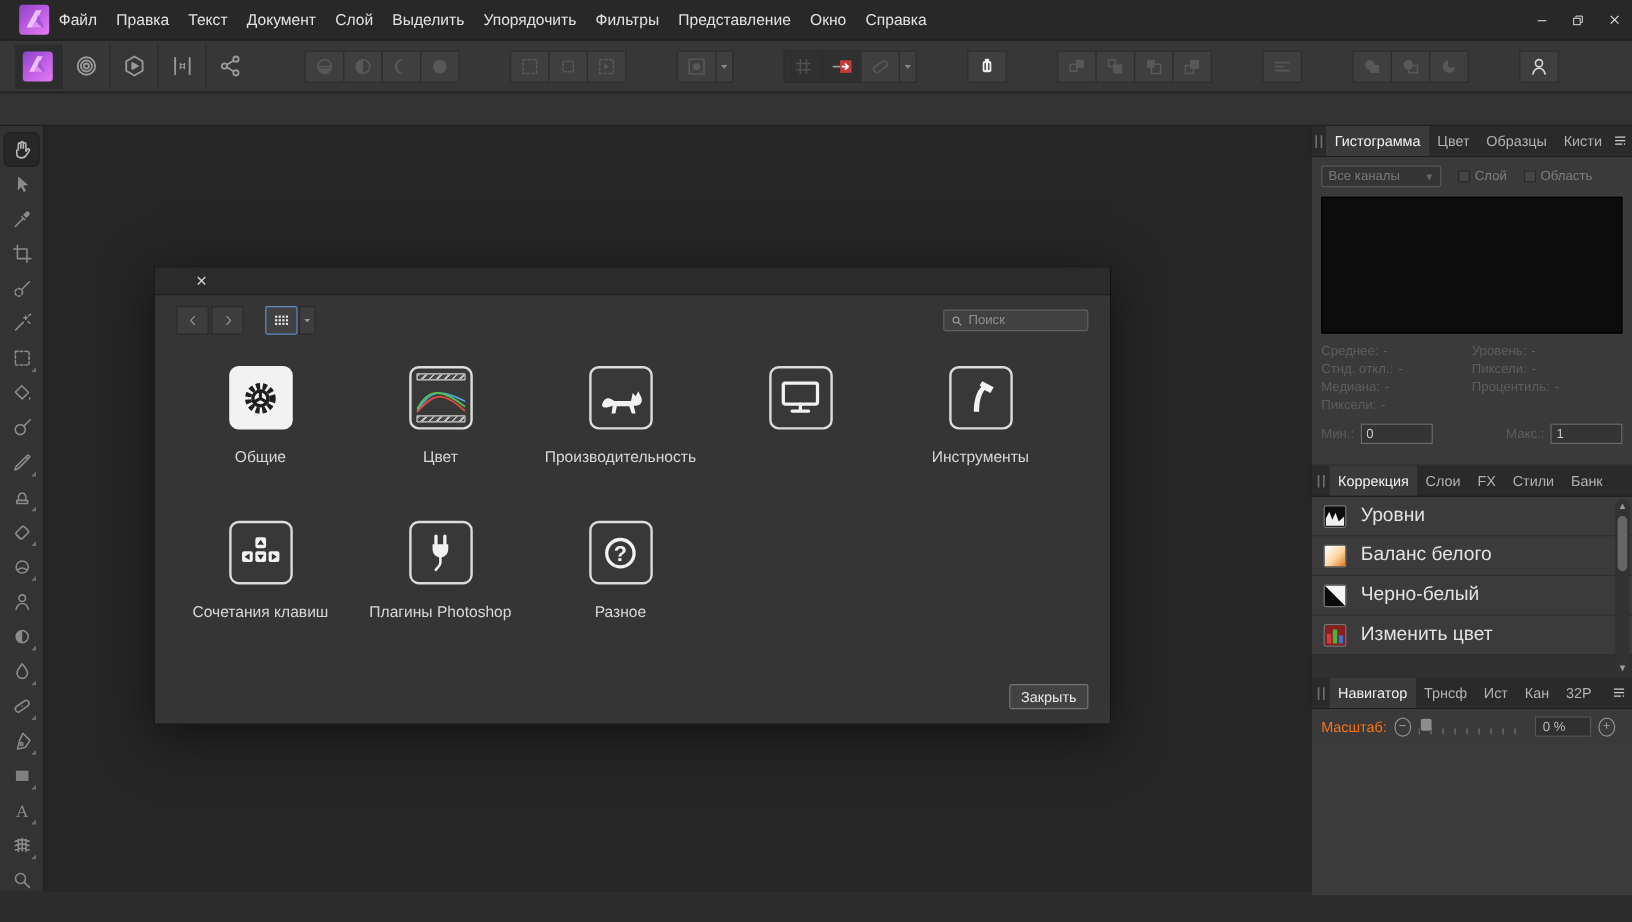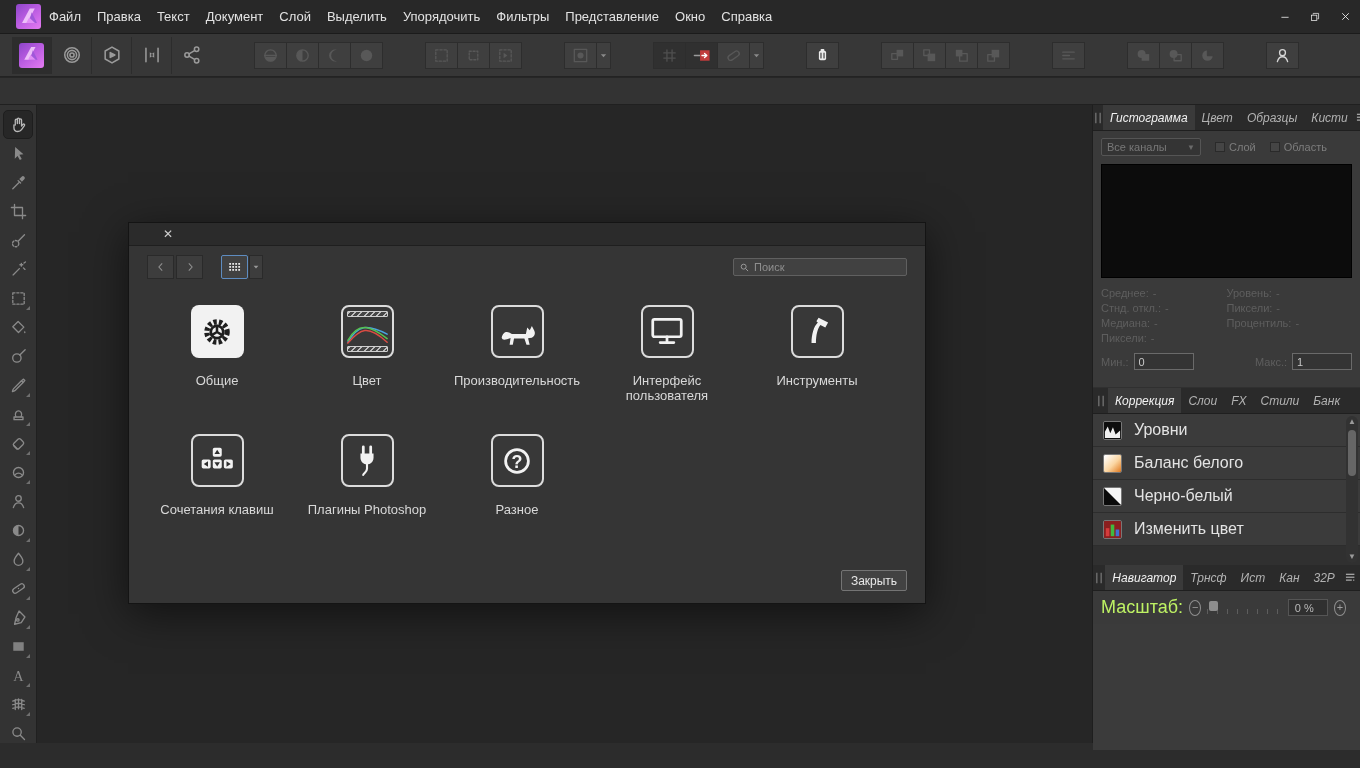--- a/index.html
+++ b/index.html
@@ -58,21 +58,21 @@
          border-left:4px solid transparent; border-bottom:4px solid #6f6f6f; }
 
   
   #rightcol { position:absolute; left:1092px; top:105px; width:268px; height:638px;
               background:#303030; border-left:1px solid #1e1e1e; }
   .panel { overflow:hidden; }
   .tabbar { height:26px; background:#2a2a2a; border-bottom:1px solid #1f1f1f;
             display:flex; align-items:stretch; }
   .grip { width:15px; display:flex; align-items:center; justify-content:center; color:#6e6e6e; }
   .grip svg { width:10px; height:14px; }
-  .ptab { font-size:12px; color:#b2b2b2; padding:0 7px; display:flex; align-items:center; cursor:default;font-style:italic; }
+  .ptab { font-size:12px; color:#b2b2b2; padding:0 7px; display:flex; align-items:center; cursor:default; }
   .ptab.active { background:#3a3a3a; color:#f2f2f2; }
   .tab-menu { margin-left:auto; width:22px; display:flex; align-items:center; justify-content:center; color:#cfcfcf; }
   .tab-menu svg { width:13px; height:13px; }
   .pbody { background:#3a3a3a; }
 
   
   #hist-controls { display:flex; align-items:center; padding:7px 8px 4px 8px; }
   #channel-select { width:100px; height:18px; background:#343434; border:1px solid #555;
                     border-radius:2px; display:flex; align-items:center; font-size:11px; color:#787878;
                     padding:0 5px; }
@@ -100,21 +100,21 @@
   .adj-label { font-size:16px; color:#e3e3e3; }
   #adj-scroll { position:absolute; right:2px; top:2px; width:12px; height:147px;
                 background:#323232; border-radius:6px; display:flex; flex-direction:column;
                 align-items:center; padding:2px 0; }
   #adj-scroll .arrow { color:#9a9a9a; font-size:8px; line-height:8px; }
   #adj-thumb { width:8px; height:46px; background:#666; border-radius:4px; margin-top:4px; }
   #adj-scroll .spacer { flex:1; }
 
   
   #nav-zoomrow { display:flex; align-items:center; padding:6px 8px; background:#3a3a3a; }
-  #zoom-label { font-size:18px; color:#bef264;text-align:center; }
+  #zoom-label { font-size:12px; color:#f97316;text-align:center; }
   .round-btn { width:16px; height:16px; border-radius:50%; border:1.5px solid #8f8f8f;
                color:#9f9f9f; font-size:11px; line-height:13px; text-align:center; margin:0 6px; }
   #zoom-slider { width:100px; height:14px; position:relative; }
   #zoom-ticks { position:absolute; left:0; right:0; top:8px; height:5px;
                 background:repeating-linear-gradient(to right,#5d5d5d 0 1px,transparent 1px 10px); }
   #zoom-handle { position:absolute; left:2px; top:0; width:9px; height:10px;
                  background:#8d8d8d; border-radius:2px; }
   #zoom-value { width:52px; height:17px; background:#303030; border:1px solid #555;
                 font-size:11px; color:#b9b9b9; display:flex; align-items:center;
                 padding-left:6px; margin-left:8px; }
@@ -130,21 +130,21 @@
   #dlg-close { width:26px; text-align:center; color:#cfcfcf; font-size:12px; cursor:default; }
   #dlg-nav { display:flex; align-items:center; padding:9px 18px 0 18px; }
   .nav-btn { width:27px; height:24px; background:#3d3d3d; border:1px solid #2a2a2a;
              display:flex; align-items:center; justify-content:center; color:#8f8f8f; }
   .nav-btn svg { width:12px; height:12px; }
   #grid-view-btn { margin-left:18px; width:27px; height:24px; background:#414141;
                    border:1px solid #5e8cc0; border-radius:2px;
                    display:flex; align-items:center; justify-content:center; }
   #grid-view-caret { width:14px; height:24px; background:#3d3d3d; border:1px solid #2a2a2a;
                      margin-left:1px; display:flex; align-items:center; justify-content:center; color:#999; }
-  #dlg-search { margin-left:auto; width:174px; height:18px; background:#414141;
+  #dlg-search { margin-left:auto; width:121px; height:18px; background:#414141;
                 border:1px solid #606060; border-radius:2px; display:flex; align-items:center;
                 padding:0 5px; gap:4px; }
   #dlg-search svg { width:11px; height:11px; color:#9a9a9a; flex:0 0 auto; }
   #dlg-search input { flex:1; min-width:0; background:transparent; border:none; outline:none;
                       font-size:11px; color:#cfcfcf; font-family:"Liberation Sans",sans-serif; }
   #dlg-search input::placeholder { color:#8f8f8f; }
   #dlg-grid { margin:26px 0 0 13px; display:grid; grid-template-columns:repeat(5,150px);
               grid-auto-rows:129px; }
   .sec { display:flex; flex-direction:column; align-items:center; cursor:default; }
   .tile { width:53px; height:53px; border-radius:8px; display:flex; align-items:center;
@@ -766,21 +766,20 @@
         </div>
         <div class="sec-label">Производительность</div>
       </div>
       <div class="sec">
         <div class="tile outline">
           <svg viewBox="0 0 36 36">
             <rect x="4.5" y="6" width="27" height="16.5" rx="1.6" fill="none" stroke="#f2f2f2" stroke-width="2.6"></rect>
             <path d="M18 22.5v4.6M11.5 28h13" stroke="#f2f2f2" stroke-width="2.6" fill="none" stroke-linecap="round"></path>
           </svg>
         </div>
-        <div class="sec-label" style="max-width: 150px;">Интерфейс пользователя</div>
       </div>
       <div class="sec">
         <div class="tile outline">
           <svg viewBox="0 0 36 36">
             <path fill="#f2f2f2" d="M19.5 4.5l9 4.6-2.6 4.6-4.7-2.4c-2.7 3.7-4.2 9.5-4.2 17.2h-4.2c0-8.6 2.2-15.9 6-19.6l-1.4-1z"></path>
           </svg>
         </div>
         <div class="sec-label">Инструменты</div>
       </div>
       <div class="sec">

